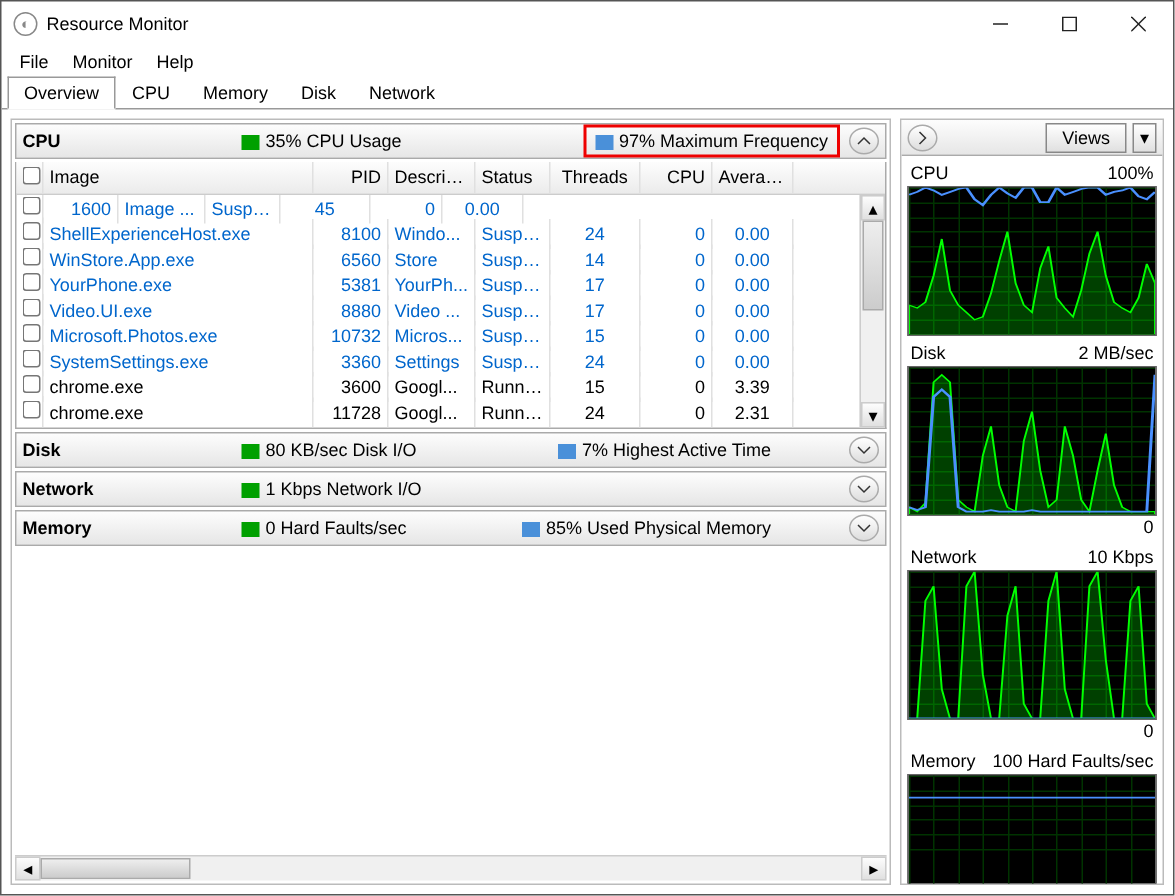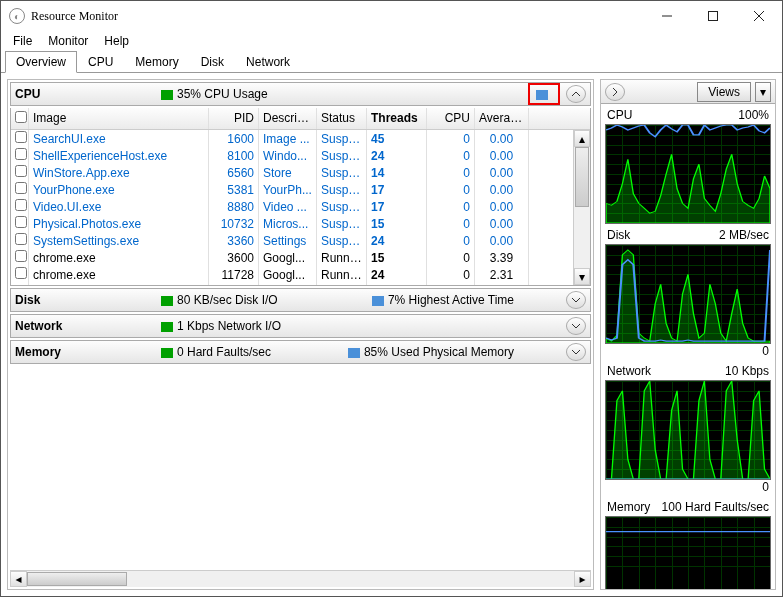--- a/index.html
+++ b/index.html
@@ -1,21 +1,21 @@
 <!DOCTYPE html>
 <html><head>
 <meta charset="utf-8">
 <style>
 * { box-sizing: border-box; margin: 0; padding: 0; font-family: "Segoe UI", Tahoma, sans-serif; font-size: 12px; }
 body { background: #fff; width: 783px; height: 597px; overflow: hidden; border: 1px solid #555; position: relative; }
 
 
 .titlebar { height: 30px; display: flex; align-items: center; padding: 0 0 0 8px; }
 .titlebar .app-icon { width: 16px; height: 16px; border: 1px solid #888; border-radius: 50%; display: flex; align-items: center; justify-content: center; margin-right: 6px; font-size: 10px; color: #888; }
-.titlebar .title { flex: 1; font-family: Liberation Serif, serif; }
+.titlebar .title { flex: 1; }
 .winbtn { width: 46px; height: 30px; display: flex; align-items: center; justify-content: center; }
 .winbtn svg { stroke: #222; }
 
 
 .menubar { height: 20px; display: flex; align-items: center; padding: 0 4px; }
 .menubar span { padding: 2px 8px; }
 
 
 .tabs { height: 22px; display: flex; align-items: flex-end; border-bottom: 1px solid #999; padding-left: 4px; }
 .tab { padding: 3px 10px; border: 1px solid transparent; position: relative; top: 1px; }
@@ -42,21 +42,21 @@
 
 .tablewrap { border: 1px solid #aaa; border-top: none; flex: 0 0 auto; display: flex; flex-direction: column; height: 178px; }
 .thead { display: flex; background: linear-gradient(#fdfdfd,#ebebeb); border-bottom: 1px solid #ccc; }
 .th, .td { padding: 3px 4px; overflow: hidden; white-space: nowrap; text-overflow: ellipsis; border-right: 1px solid #e0e0e0; }
 .th { font-weight: normal; }
 .col-chk { width: 18px; text-align: center; }
 .col-img { width: 180px; }
 .col-pid { width: 50px; text-align: right; }
 .col-desc { width: 58px; }
 .col-stat { width: 50px; }
-.col-thr { width: 60px; text-align: left; font-weight: bold; }
+.col-thr { width: 60px; text-align: center; }
 .col-cpu { width: 48px; text-align: right; }
 .col-avg { width: 54px; text-align: center; }
 .tbody { flex: 1; overflow-y: hidden; position: relative; }
 .tr { display: flex; height: 17px; align-items: center; }
 .tr.sel .td { color: #0066cc; }
 .scroll-v { width: 17px; background: #f0f0f0; border-left: 1px solid #ccc; position: absolute; right: 0; top: 0; bottom: 0; display: flex; flex-direction: column; }
 .scroll-v .arr { height: 17px; background: linear-gradient(#fdfdfd,#e0e0e0); border: 1px solid #ccc; display:flex;align-items:center;justify-content:center; }
 .scroll-v .thumb { flex: 0 0 60px; background: linear-gradient(#eee,#ccc); border: 1px solid #aaa; margin: 0 1px; }
 .scroll-v .track { flex: 1; }
 
@@ -120,21 +120,21 @@
 </div>
 
 <div class="content">
 
   <div class="left">
 
     <div class="sectionbar">
       <span class="title">CPU</span>
       <span class="stat"><span class="swatch green"></span><span>35% CPU Usage</span></span>
       <span class="spacer"></span>
-      <span class="stat2 highlight"><span class="swatch blue"></span></span>
+      <span class="stat2 highlight"><span class="swatch blue"></span><span>97% Maximum Frequency</span></span>
       <span class="chev">
           <svg width="10" height="6" fill="none">
             <polyline points="1,5 5,1 9,5"></polyline>
           </svg>
         </span>
     </div>
 
     <div class="tablewrap">
       <div class="thead">
         <div class="th col-chk"><input type="checkbox" style=""></div>
@@ -143,21 +143,20 @@
         <div class="th col-desc">Descrip...</div>
         <div class="th col-stat">Status</div>
         <div class="th col-thr">Threads</div>
         <div class="th col-cpu">CPU</div>
         <div class="th col-avg">Averag...</div>
       </div>
       <div class="tbody" id="tbody">
 
         <div class="tr sel">
             <div class="td col-chk"><input type="checkbox" style=""></div>
-            <div class="td col-img">SearchUI.exe</div>
             <div class="td col-pid">1600</div>
             <div class="td col-desc">Image ...</div>
             <div class="td col-stat">Suspe...</div>
             <div class="td col-thr">45</div>
             <div class="td col-cpu">0</div>
             <div class="td col-avg">0.00</div>
           </div>
           <div class="tr sel">
             <div class="td col-chk"><input type="checkbox" style=""></div>
             <div class="td col-img">ShellExperienceHost.exe</div>
@@ -193,21 +192,21 @@
             <div class="td col-img">Video.UI.exe</div>
             <div class="td col-pid">8880</div>
             <div class="td col-desc">Video ...</div>
             <div class="td col-stat">Suspe...</div>
             <div class="td col-thr">17</div>
             <div class="td col-cpu">0</div>
             <div class="td col-avg">0.00</div>
           </div>
           <div class="tr sel">
             <div class="td col-chk"><input type="checkbox" style=""></div>
-            <div class="td col-img">Physical.Photos.exe</div>
+            <div class="td col-img">Microsoft.Photos.exe</div>
             <div class="td col-pid">10732</div>
             <div class="td col-desc">Micros...</div>
             <div class="td col-stat">Suspe...</div>
             <div class="td col-thr">15</div>
             <div class="td col-cpu">0</div>
             <div class="td col-avg">0.00</div>
           </div>
           <div class="tr sel">
             <div class="td col-chk"><input type="checkbox" style=""></div>
             <div class="td col-img">SystemSettings.exe</div>

